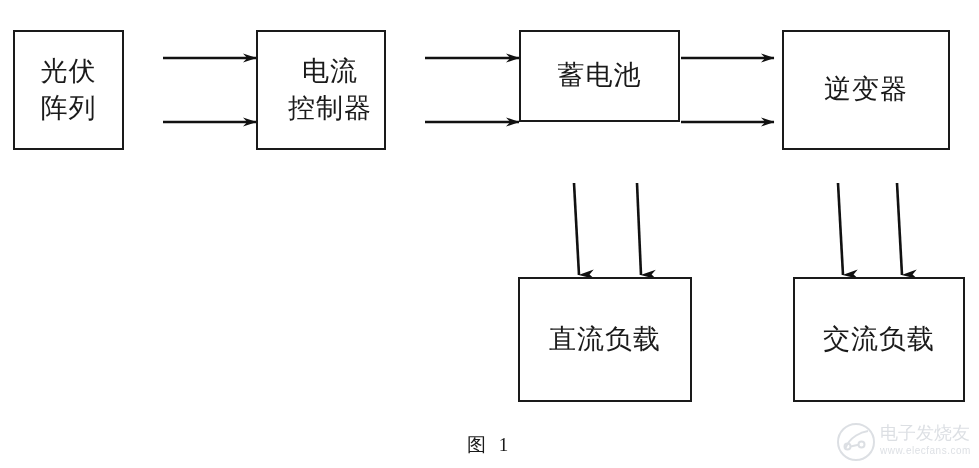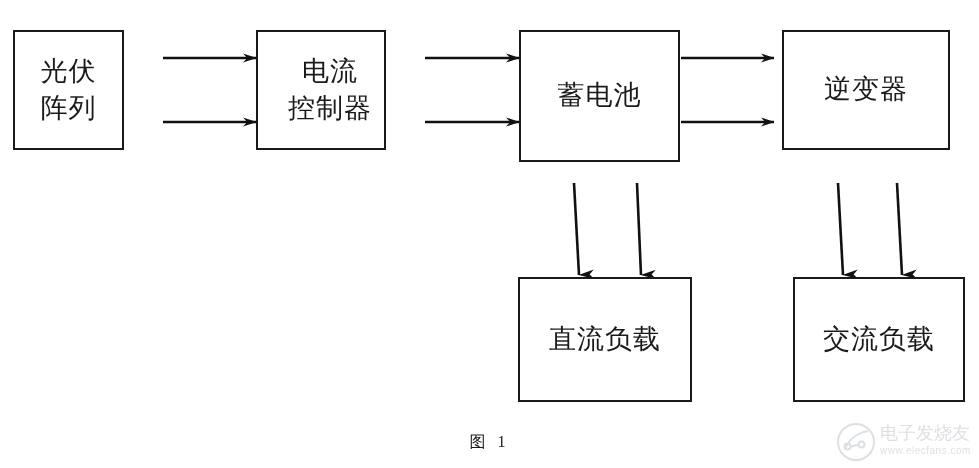--- a/index.html
+++ b/index.html
@@ -47,21 +47,21 @@
     width: 979px;
     height: 468px;
     pointer-events: none;
   }
   .caption {
     position: absolute;
     left: 0;
     top: 432px;
     width: 979px;
     text-align: center;
-    font-size: 16px;
+    font-size: 19px;
     font-family: "Liberation Serif", "DejaVu Serif", serif;
     color: #1a1a1a;
     letter-spacing: 4px;
   }
   .watermark {
     position: absolute;
     left: 836px;
     top: 419px;
     width: 143px;
     height: 49px;
@@ -127,21 +127,21 @@
   <div class="node" style="left: 13px; top: 30px; width: 111px; height: 120px; border-color: rgb(26, 26, 26); text-align: right;">
     <span class="node-label two-line">光伏
 阵列</span>
   </div>
 
   <div class="node" style="left: 256px; top: 30px; width: 130px; height: 120px; border-color: rgb(26, 26, 26); padding-left: 18px;">
     <span class="node-label two-line">电流
 控制器</span>
   </div>
 
-  <div class="node" style="left: 519px; top: 30px; width: 161px; height: 132px; border-color: rgb(26, 26, 26);">
+  <div class="node" style="left: 519px; top: 30px; width: 161px; height: 92px; border-color: rgb(26, 26, 26);">
     <span class="node-label">蓄电池</span>
   </div>
 
   <div class="node" style="left: 782px; top: 30px; width: 168px; height: 120px; border-color: rgb(26, 26, 26);">
     <span class="node-label">逆变器</span>
   </div>
 
   <div class="node" style="left: 793px; top: 277px; width: 172px; height: 125px; border-color: rgb(26, 26, 26);">
     <span class="node-label">交流负载</span>
   </div>

